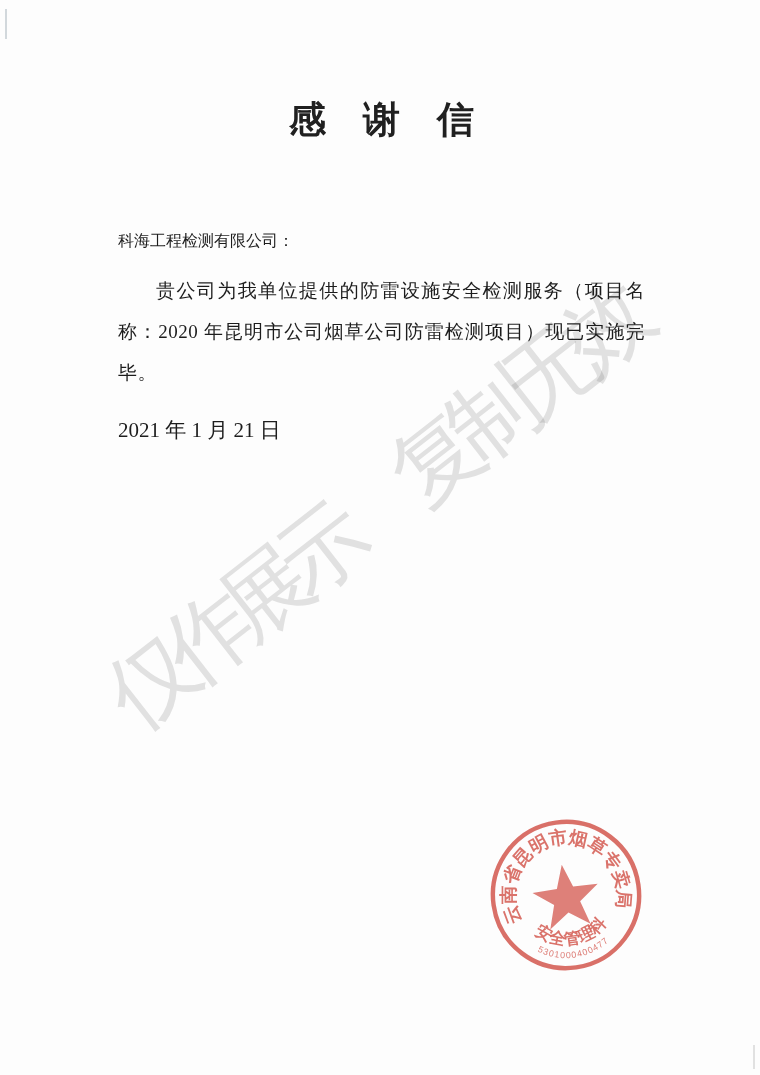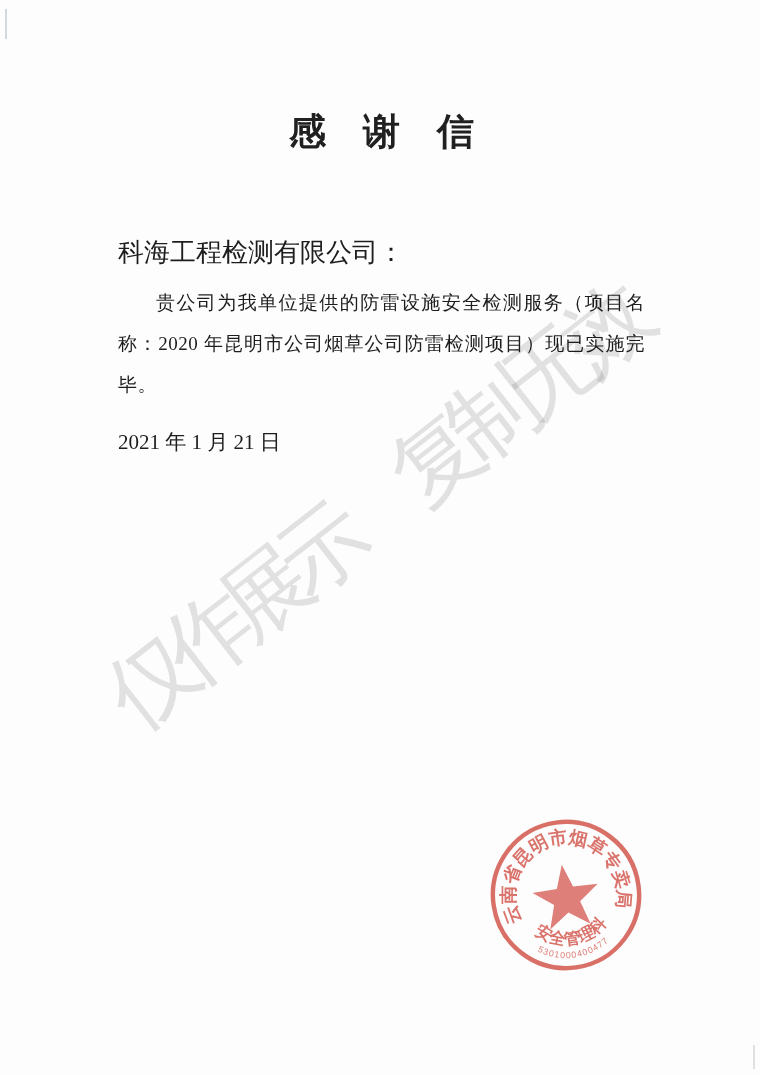--- a/index.html
+++ b/index.html
@@ -21,38 +21,38 @@
     font-size:88px;
     letter-spacing:-16px;
     white-space:nowrap;
     color:rgba(70,70,70,0.15);
     z-index:1;
     pointer-events:none;
   }
 
   .content {
     position:absolute;
-    left:118px; top:16px;
+    left:118px; top:4px;
     width:527px;
     z-index:2;
   }
 
   .title {
     margin:94px 0 0 0;
     text-align:center;
     font-family:"Liberation Sans","DejaVu Sans",sans-serif;
     font-weight:700;
     font-size:37px;
     line-height:44px;
     color:#202020;
   }
 
   .salutation {
     margin:84px 0 0 0;
-    font-size:26px;
+    font-size:16px;
     line-height:30px;
   }
 
   .para {
     margin:6px 0 0 0;
     font-size:19px;
     line-height:41px;
     text-align:justify;
     text-indent:2em;
     letter-spacing:0.5px;

